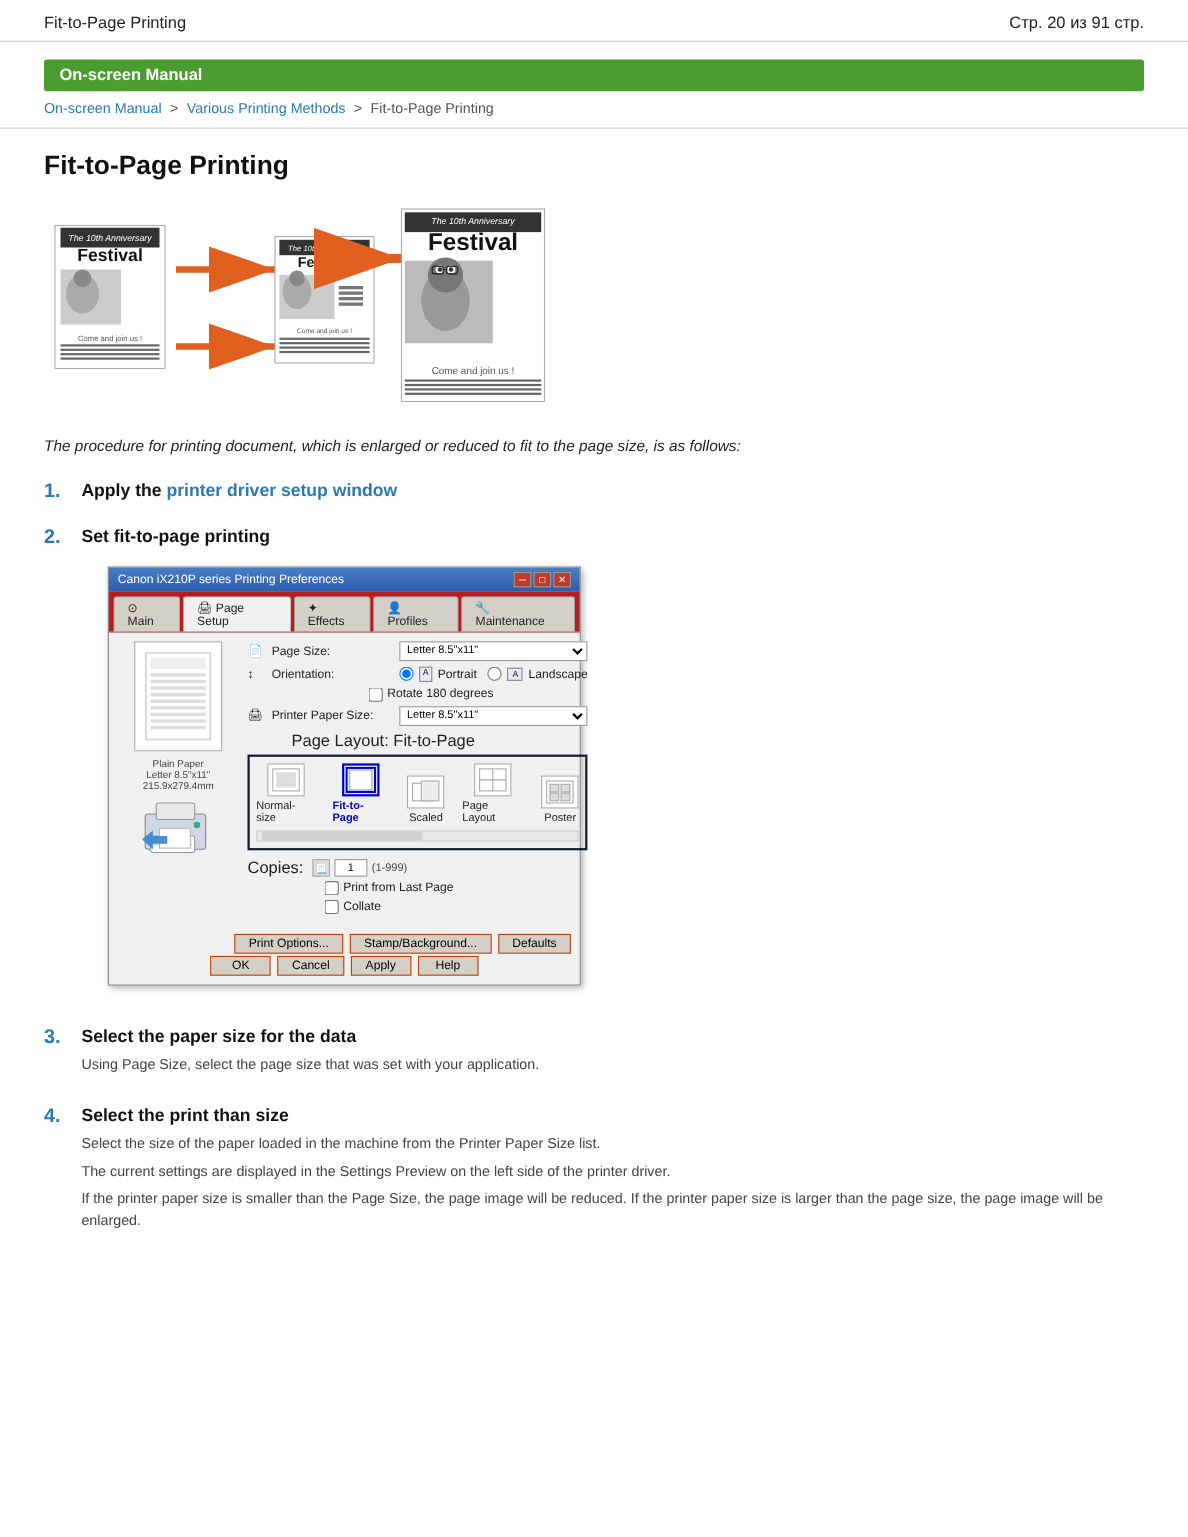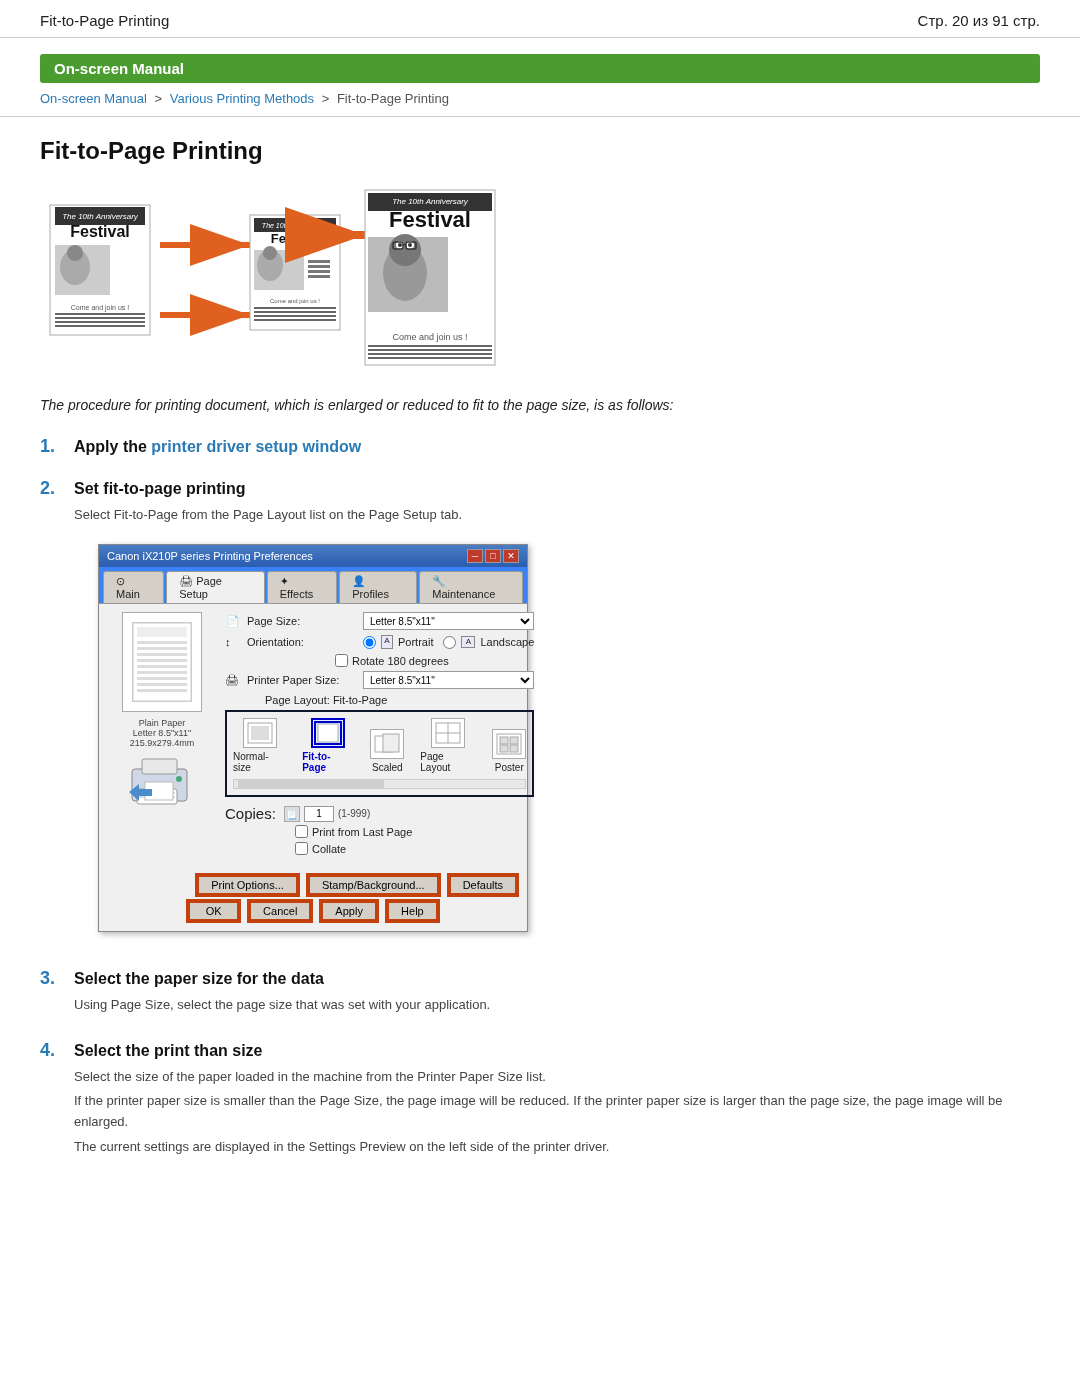--- a/index.html
+++ b/index.html
@@ -148,21 +148,21 @@
       border: 1px solid #999;
       font-size: 9px;
       color: white;
       display: flex;
       align-items: center;
       justify-content: center;
       cursor: pointer;
     }
     .dialog-tabs {
       display: flex;
-      background: #3b82f6;
+      background: #b91c1c;
       border-bottom: 1px solid #999;
       padding: 4px 4px 0 4px;
       gap: 2px;
     }
     .dialog-tab {
       padding: 3px 12px;
       font-size: 11px;
       border: 1px solid #999;
       border-bottom: none;
       background: #d4d0c8;
@@ -237,21 +237,21 @@
     }
     .dialog-checkbox-row {
       display: flex;
       align-items: center;
       gap: 4px;
       font-size: 11px;
       margin-left: 110px;
       margin-bottom: 4px;
     }
     .dialog-section-label {
-      font-size: 11px;
+      font-size: 15px;
       color: #222;
       margin-bottom: 4px;
       padding-left: 40px;
     }
     .dialog-layout-section {
       border: 2px solid #0f172a;
       padding: 6px;
       margin-bottom: 8px;
     }
     .dialog-layout-row {
@@ -298,21 +298,21 @@
     }
     .dialog-footer {
       display: flex;
       justify-content: space-between;
       padding: 4px 8px 8px 8px;
       gap: 4px;
     }
     .dialog-btn {
       padding: 2px 12px;
       font-size: 11px;
-      border: 4px solid #c2410c;
+      border: 1px solid #c2410c;
       background: #d4d0c8;
       cursor: pointer;
       min-width: 60px;
     }
     .dialog-btn-row2 {
       display: flex;
       justify-content: center;
       gap: 6px;
       padding: 0 8px 8px 8px;
     }
@@ -441,21 +441,20 @@
       <div class="step-title">
         <span>Apply the </span><span class="link-text">printer driver setup window</span>
       </div>
     </div>
   </div>
 
   <div class="step">
     <div class="step-number">2.</div>
     <div class="step-content">
       <div class="step-title">Set fit-to-page printing</div>
-      <div class="step-description">Select Fit-to-Page from the Page Layout list on the Page Setup tab.</div>
 
       
       <div class="dialog-wrapper">
         <div class="dialog-box">
 
           <div class="dialog-titlebar">
             <span>Canon iX210P series Printing Preferences</span>
             <div class="dialog-titlebar-btns">
               <div class="dialog-titlebtn">─</div>
               <div class="dialog-titlebtn">□</div>
@@ -659,19 +658,19 @@
       <div class="step-description">Using Page Size, select the page size that was set with your application.</div>
     </div>
   </div>
 
   <div class="step">
     <div class="step-number">4.</div>
     <div class="step-content">
       <div class="step-title">Select the print than size</div>
       <div class="step4-text">
         <p>Select the size of the paper loaded in the machine from the Printer Paper Size list.</p>
+        <p>The current settings are displayed in the Settings Preview on the left side of the printer driver.</p>
         <p>If the printer paper size is smaller than the Page Size, the page image will be reduced. If the printer paper size is larger than the page size, the page image will be enlarged.</p>
-        <p>The current settings are displayed in the Settings Preview on the left side of the printer driver.</p>
       </div>
     </div>
   </div>
 
 </div>
 
 </body></html>

